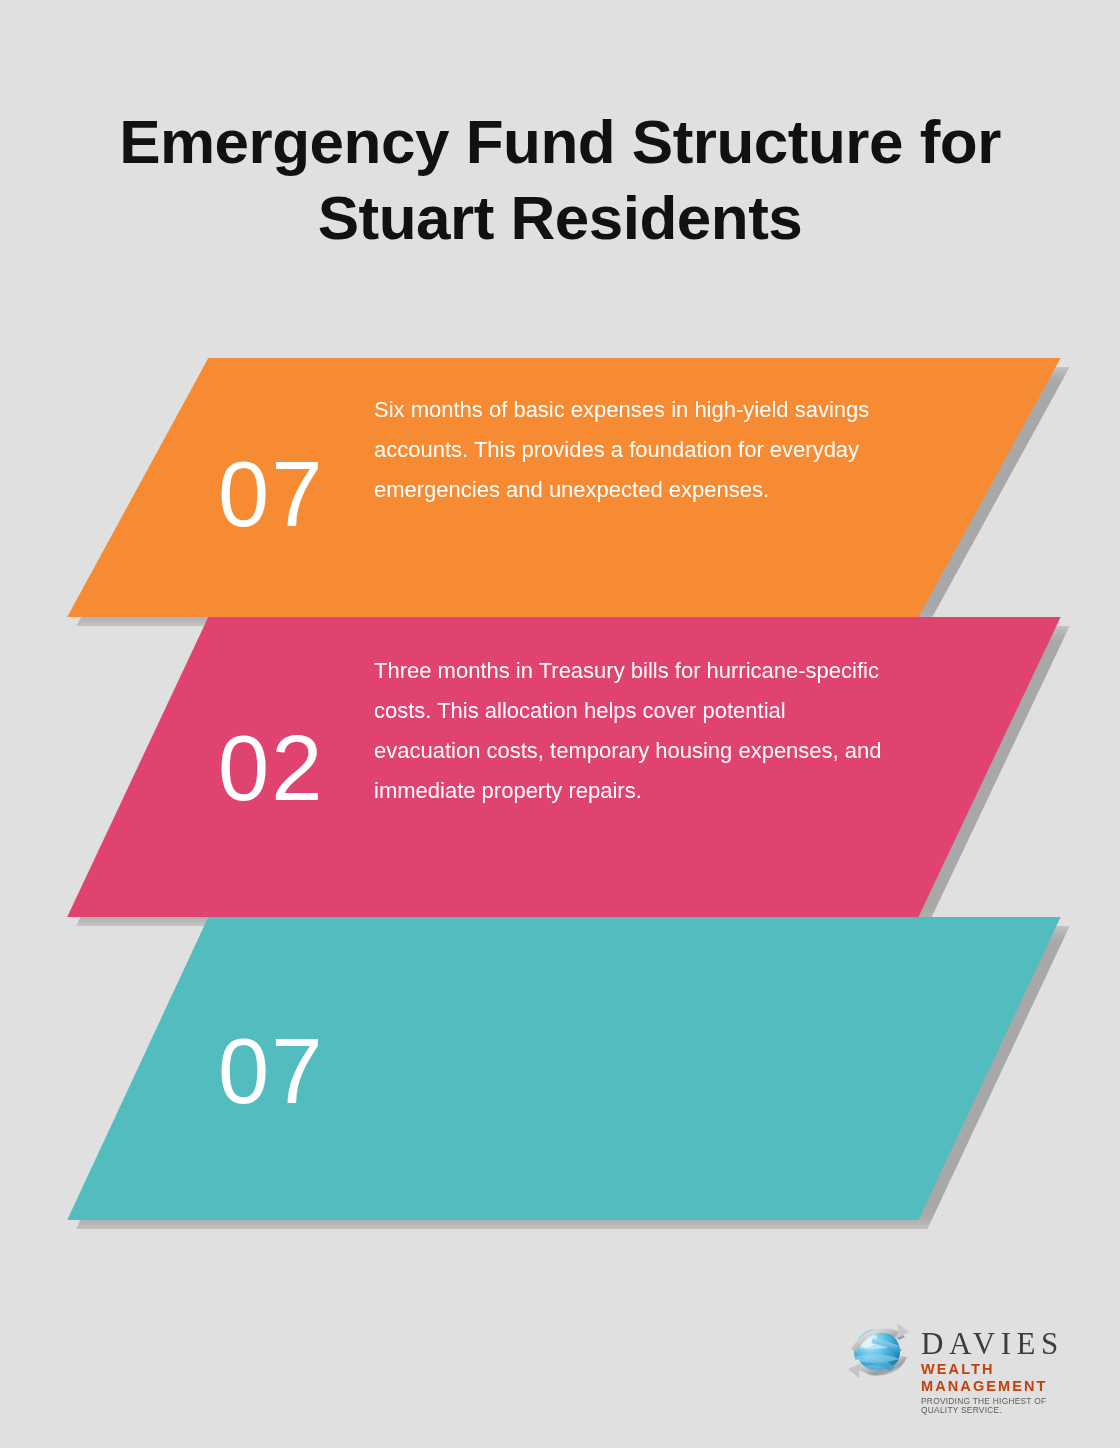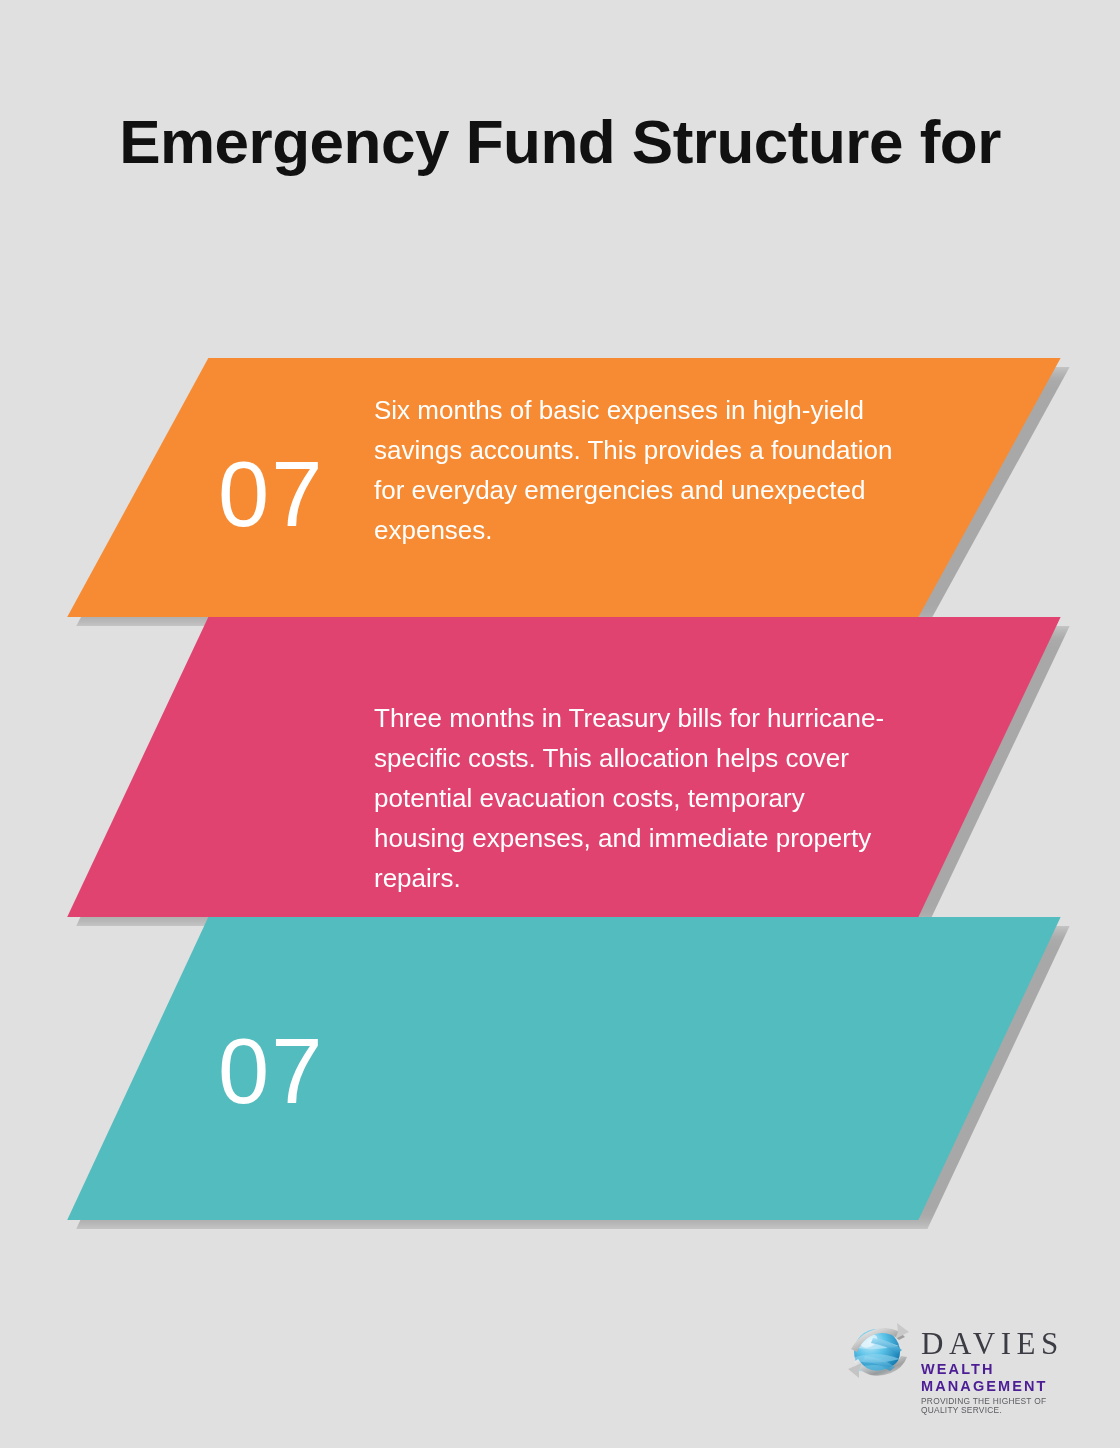--- a/index.html
+++ b/index.html
@@ -105,27 +105,27 @@
   }
   .band-1 .band-number { top: 90px; }
   .band-2 .band-number { top: 105px; }
   .band-3 .band-number { top: 108px; }
 
   .band-text {
     position: absolute;
     left: 374px;
     width: 520px;
     font-family: "Liberation Sans Narrow", "Liberation Sans", sans-serif;
-    font-size: 26px;
+    font-size: 22px;
     line-height: 40px;
     color: #ffffff;
     font-weight: 400;
   }
   .band-1 .band-text { top: 32px; }
-  .band-2 .band-text { top: 34px; margin-top: 47px; }
+  .band-2 .band-text { top: 34px; }
   .band-3 .band-text { top: 36px; }
 
   
   .logo {
     position: absolute;
     left: 845px;
     top: 1310px;
     width: 230px;
     height: 82px;
     display: flex;
@@ -151,56 +151,58 @@
     letter-spacing: 5.5px;
     color: #3c3c44;
     font-weight: normal;
   }
   .logo-sub {
     font-family: "Liberation Sans", sans-serif;
     font-weight: bold;
     font-size: 14.5px;
     line-height: 17px;
     letter-spacing: 2.1px;
-    color: #4c1d95;
+    color: #c2410c;
     margin-top: 2px;
   }
   .logo-tag {
     font-family: "Liberation Sans Narrow", "Liberation Sans", sans-serif;
     font-size: 8.4px;
     line-height: 9px;
     letter-spacing: 0.25px;
     color: #5a5a60;
     margin-top: 2px;
   }
 </style>
 </head>
 <body style="background: rgb(224, 224, 224);">
 
 <div class="page">
 
   <div class="title-block">
     <span class="title-line">Emergency Fund Structure for</span>
+    <span class="title-line">Stuart Residents</span>
   </div>
 
   <div class="bands">
 
     <div class="band band-1">
       <div class="band-shadow"></div>
       <div class="band-shape" style="background: rgb(246, 139, 51);"></div>
       <div class="band-content">
         <div class="band-number">07</div>
         <div class="band-text">Six months of basic expenses in high-yield savings accounts. This provides a foundation for everyday emergencies and unexpected expenses.</div>
       </div>
     </div>
 
     <div class="band band-2">
       <div class="band-shadow"></div>
       <div class="band-shape" style="background: rgb(225, 67, 113);"></div>
       <div class="band-content">
+        <div class="band-number">02</div>
         <div class="band-text">Three months in Treasury bills for hurricane-specific costs. This allocation helps cover potential evacuation costs, temporary housing expenses, and immediate property repairs.</div>
       </div>
     </div>
 
     <div class="band band-3">
       <div class="band-shadow"></div>
       <div class="band-shape" style="background: rgb(83, 188, 191);"></div>
       <div class="band-content">
         <div class="band-number">07</div>
       </div>

